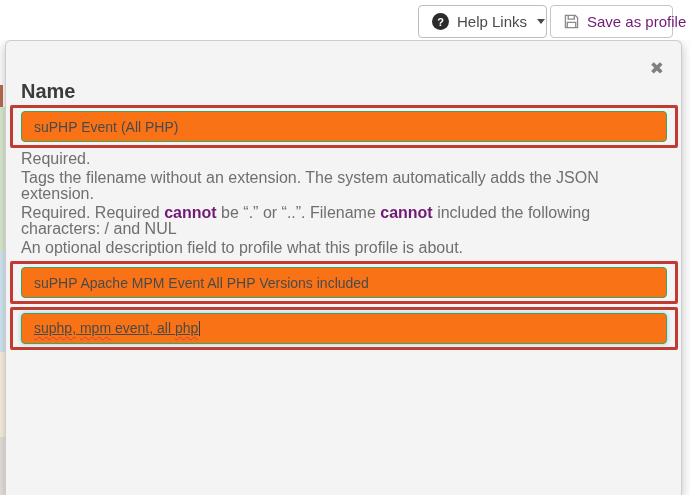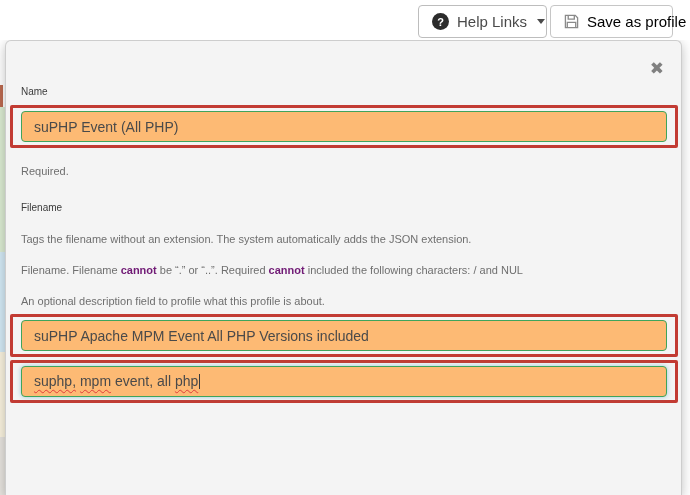--- a/index.html
+++ b/index.html
@@ -16,21 +16,21 @@
     position: absolute; top: 0; left: 0; right: 0; height: 40px;
     background: #ffffff; z-index: 3;
   }
   .btn {
     position: absolute; top: 5px; height: 33px;
     display: flex; align-items: center; gap: 8px;
     background: #ffffff; border: 1px solid #c6c6c6; border-radius: 4px;
     font-size: 15px; padding: 0 13px; cursor: pointer; white-space: nowrap;
   }
   .btn-help { left: 418px; width: 129px; color: #4a4a4a; border-color: #bdbdbd; }
-  .btn-save { left: 550px; width: 123px; color: #000000; }
+  .btn-save { left: 550px; width: 123px; color: #701a75; }
   .help-circle {
     width: 17px; height: 17px; border-radius: 50%; background: #2b2b2b;
     color: #ffffff; font-size: 11px; font-weight: bold;
     display: flex; align-items: center; justify-content: center; flex: 0 0 auto;
   }
   .caret-down {
     width: 0; height: 0; margin-left: 2px;
     border-left: 4px solid transparent; border-right: 4px solid transparent;
     border-top: 5px solid #4a4a4a;
   }
@@ -54,51 +54,51 @@
     box-shadow: 0 3px 12px rgba(0,0,0,0.25);
     z-index: 2;
   }
   .close-btn {
     position: absolute; top: 19px; right: 17px;
     color: #808080; font-size: 17px; font-weight: bold; line-height: 1;
     cursor: pointer;
   }
 
   .field-label {
-    margin: 4px 15px; font-size: 10px; font-weight: normal; color: #3b3b3b;
+    margin: 4px 15px; font-size: 20px; font-weight: bold; color: #3b3b3b;
     line-height: 17px;
   }
   .lbl-name { margin-top: 42px; }
   .lbl-filename, .lbl-description { margin-top: 20px; }
   .lbl-tags { margin-top: 13px; }
 
   .field-desc, .field-helper {
-    margin: 15px 15px 0; font-size: 11px; color: #6f6f6f; line-height: 16px;
+    margin: 3px 15px 0; font-size: 16px; color: #6f6f6f; line-height: 16px;
   }
   .field-helper b { color: #701a75; }
 
   .annot {
     margin: 5px 3px 0 4px;
     border: 3px solid #c23b33;
     border-radius: 2px;
     padding: 3px 8px;
     background: transparent;
   }
   .annot-tags { margin-top: 3px; }
 
   .gm-input {
     display: block; width: 100%; height: 31px;
-    background: #fdba74;
+    background: #f97316;
     border: 1px solid #3fa45c; border-radius: 4px;
     font-family: "Liberation Sans", "DejaVu Sans", sans-serif;
     font-size: 14px; color: #4a4a4a;
     padding: 0 12px; outline: none;
   }
   .gm-input.div-input { line-height: 29px; white-space: nowrap; overflow: hidden; }
-  .gm-input.focused { box-shadow: 0 0 5px rgba(90,170,195,0.55); }
+  .gm-input.focused { box-shadow: 0 0 5px rgba(90,170,195,0.55); text-decoration: underline; }
 
   .misspelled {
     text-decoration: underline wavy #e03b3b;
     text-decoration-thickness: 1px;
     text-underline-offset: 3px;
   }
   .text-caret {
     display: inline-block; width: 1px; height: 15px;
     background: #3b3b3b; vertical-align: text-bottom; margin-left: 1px;
   }
@@ -132,24 +132,23 @@
 
 <div class="modal">
   <span class="close-btn">✖</span>
 
   <div class="field-label lbl-name">Name</div>
   <div class="annot">
     <input class="gm-input" type="text" value="suPHP Event (All PHP)" style="">
   </div>
   <div class="field-helper">Required.</div>
 
-  <div class="field-label lbl-filename">Filename</div>
   <div class="field-desc">Tags the filename without an extension. The system automatically adds the JSON extension.</div>
   <div class="field-helper">
-    <span>Filename. Filename </span><b>cannot</b><span> be “.” or “..”. Required </span><b>cannot</b><span> included the following characters: / and NUL</span>
+    <span>Required. Required </span><b>cannot</b><span> be “.” or “..”. Filename </span><b>cannot</b><span> included the following characters: / and NUL</span>
   </div>
 
   <div class="field-desc">An optional description field to profile what this profile is about.</div>
   <div class="annot">
     <input class="gm-input" type="text" value="suPHP Apache MPM Event All PHP Versions included" style="">
   </div>
 
   <div class="annot annot-tags">
     <div class="gm-input div-input focused">
       <span class="misspelled">suphp,</span><span> </span><span class="misspelled">mpm</span><span> event, all </span><span class="misspelled">php</span><span class="text-caret"></span>

